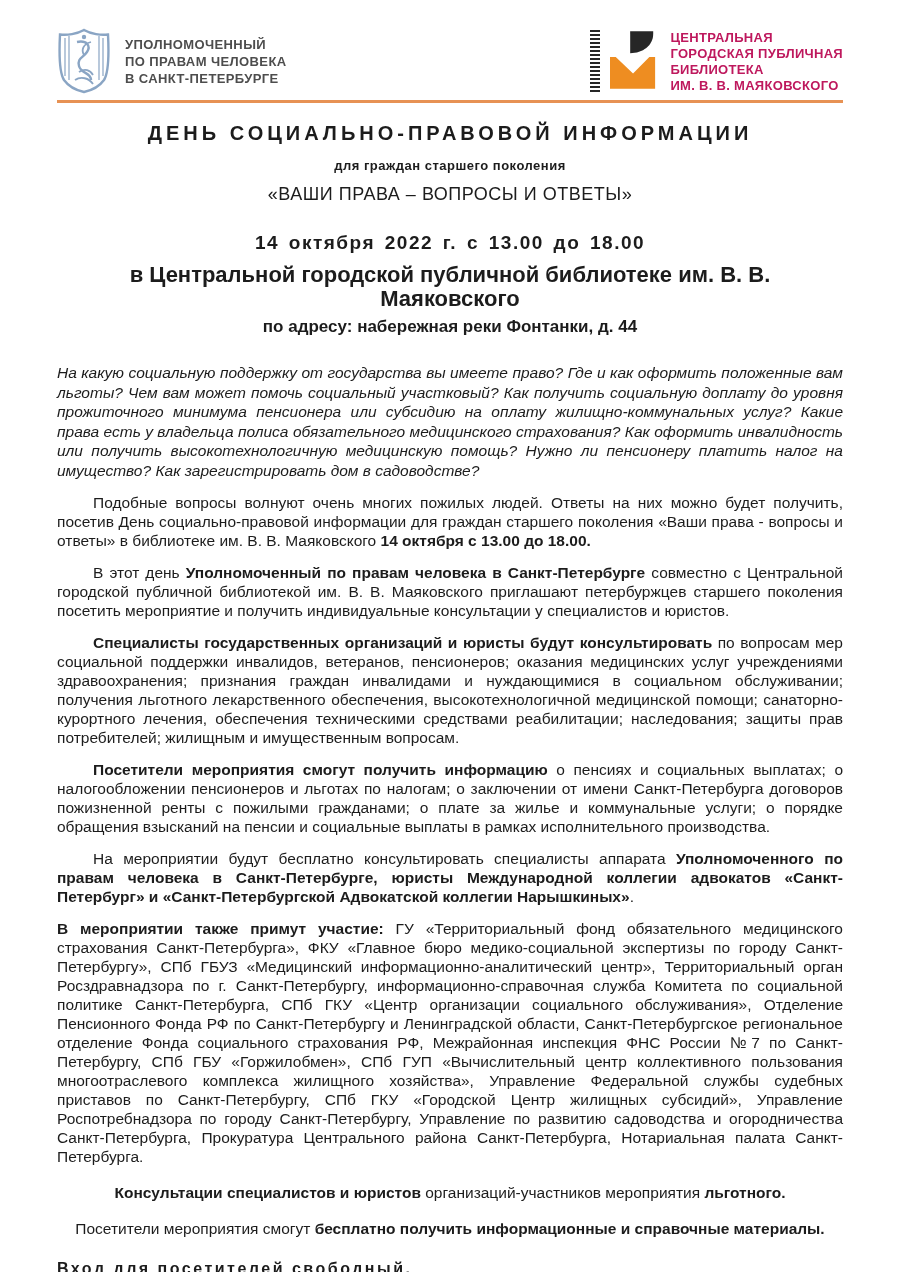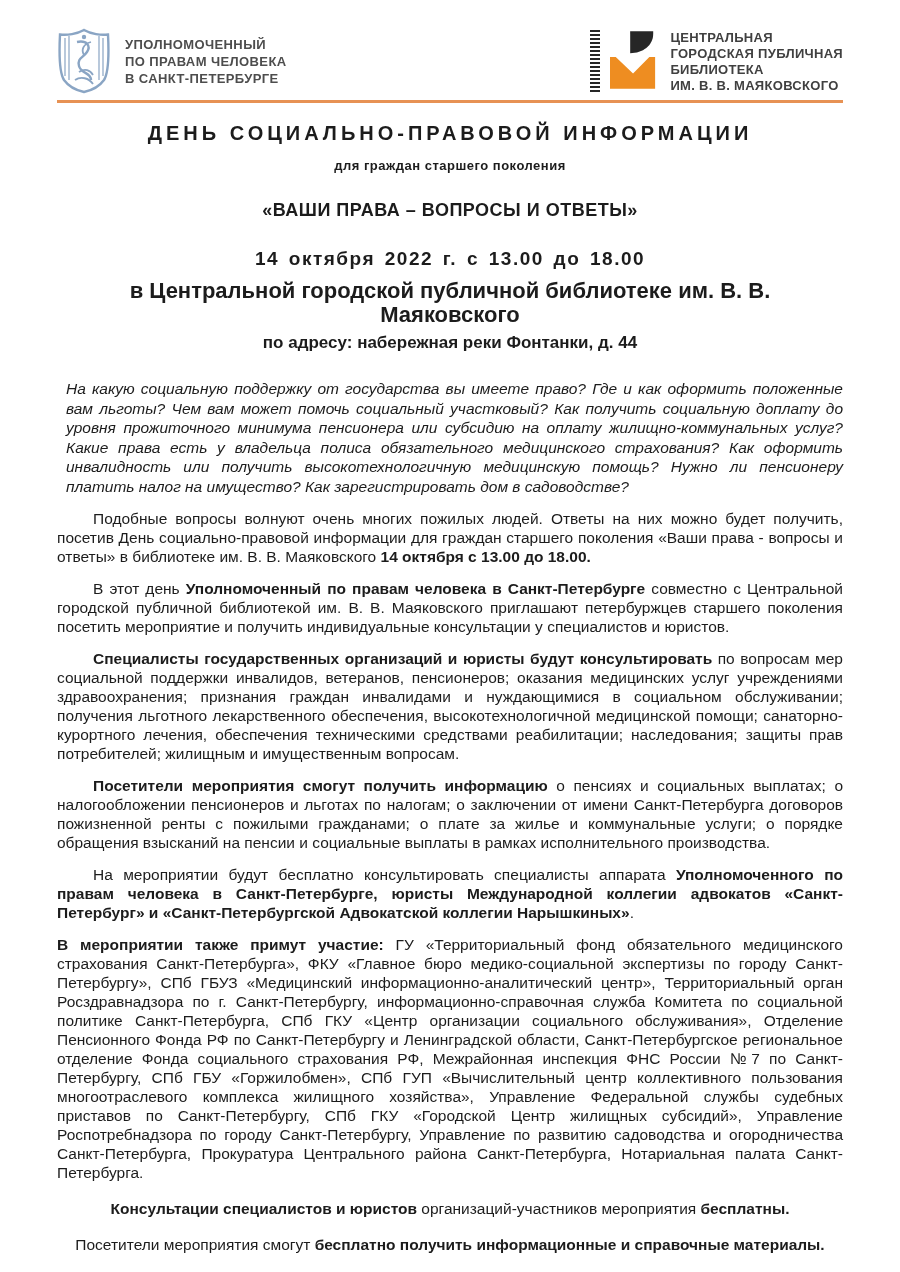--- a/index.html
+++ b/index.html
@@ -21,38 +21,38 @@
     font-size:13px;line-height:17px;font-weight:bold;color:#4d4d4d;
     letter-spacing:.4px;padding-top:8px;text-transform:uppercase;
   }
   .library-block{display:flex;align-items:flex-start;}
   .barcode{
     width:10px;height:62px;flex:0 0 auto;margin:2px 10px 0 0;
     background:repeating-linear-gradient(to bottom,#262626 0 2px,#ffffff 2px 4px);
   }
   .m-icon-wrap{width:48px;height:60px;flex:0 0 auto;margin:2px 12px 0 0;}
   .library-text{
-    font-size:13px;line-height:16px;font-weight:bold;color:#404040;
+    font-size:13px;line-height:16px;font-weight:bold;color:#be185d;
     letter-spacing:.3px;padding-top:2px;text-transform:uppercase;
   }
   .orange-rule{height:3px;background:#e79254;margin:0 57px;}
   
   .title-block{text-align:center;margin-top:16px;}
   .title-main{font-size:20px;font-weight:bold;letter-spacing:4px;line-height:28px;}
   .title-sub1{font-size:13px;font-weight:bold;letter-spacing:.5px;margin-top:7px;line-height:24px;}
-  .title-sub2{font-size:18px;font-weight:bold;letter-spacing:.5px;margin-top:20px;line-height:24px;}
+  .title-sub2{font-size:18px;font-weight:normal;letter-spacing:.5px;margin-top:4px;line-height:24px;}
   .event-block{text-align:center;margin-top:24px;}
   .event-datetime{font-size:19px;font-weight:bold;letter-spacing:1.5px;word-spacing:3px;line-height:26px;}
   .event-venue{font-size:22px;font-weight:bold;margin-top:7px;line-height:24px;}
   .event-address{font-size:17px;font-weight:bold;margin-top:4px;line-height:24px;}
   
   .intro{
     font-style:italic;text-align:justify;
     font-size:15.5px;line-height:19.5px;
-    margin:24px 0 0 9px;
+    margin:24px 0 0 0;
   }
   .para{
     text-align:justify;font-size:15.5px;line-height:19px;
     margin:13px 0 0 0;
   }
   .para.indent{text-indent:36px;}
   .para strong,.center-line strong{font-weight:bold;}
   .center-line{
     text-align:center;font-size:15.5px;line-height:19px;margin:17px 0 0 0;
   }
@@ -128,21 +128,21 @@
     <p class="para indent"><span>В этот день </span><strong>Уполномоченный по правам человека в Санкт-Петербурге</strong><span> совместно с Центральной городской публичной библиотекой им. В. В. Маяковского приглашают петербуржцев старшего поколения посетить мероприятие и получить индивидуальные консультации у специалистов и юристов.</span></p>
 
     <p class="para indent"><strong>Специалисты государственных организаций и юристы будут консультировать</strong><span> по вопросам мер социальной поддержки инвалидов, ветеранов, пенсионеров; оказания медицинских услуг учреждениями здравоохранения; признания граждан инвалидами и нуждающимися в социальном обслуживании; получения льготного лекарственного обеспечения, высокотехнологичной медицинской помощи; санаторно-курортного лечения, обеспечения техническими средствами реабилитации; наследования; защиты прав потребителей; жилищным и имущественным вопросам.</span></p>
 
     <p class="para indent"><strong>Посетители мероприятия смогут получить информацию</strong><span> о пенсиях и социальных выплатах; о налогообложении пенсионеров и льготах по налогам; о заключении от имени Санкт-Петербурга договоров пожизненной ренты с пожилыми гражданами; о плате за жилье и коммунальные услуги; о порядке обращения взысканий на пенсии и социальные выплаты в рамках исполнительного производства.</span></p>
 
     <p class="para indent"><span>На мероприятии будут бесплатно консультировать специалисты аппарата </span><strong>Уполномоченного по правам человека в Санкт-Петербурге, юристы Международной коллегии адвокатов «Санкт-Петербург» и «Санкт-Петербургской Адвокатской коллегии Нарышкиных»</strong><span>.</span></p>
 
     <p class="para"><strong>В мероприятии также примут участие: </strong><span>ГУ «Территориальный фонд обязательного медицинского страхования Санкт-Петербурга», ФКУ «Главное бюро медико-социальной экспертизы по городу Санкт-Петербургу», СПб ГБУЗ «Медицинский информационно-аналитический центр», Территориальный орган Росздравнадзора по г. Санкт-Петербургу, информационно-справочная служба Комитета по социальной политике Санкт-Петербурга, СПб ГКУ «Центр организации социального обслуживания», Отделение Пенсионного Фонда РФ по Санкт-Петербургу и Ленинградской области, Санкт-Петербургское региональное отделение Фонда социального страхования РФ, Межрайонная инспекция ФНС России №7 по Санкт-Петербургу, СПб ГБУ «Горжилобмен», СПб ГУП «Вычислительный центр коллективного пользования многоотраслевого комплекса жилищного хозяйства», Управление Федеральной службы судебных приставов по Санкт-Петербургу, СПб ГКУ «Городской Центр жилищных субсидий», Управление Роспотребнадзора по городу Санкт-Петербургу, Управление по развитию садоводства и огородничества Санкт-Петербурга, Прокуратура Центрального района Санкт-Петербурга, Нотариальная палата Санкт-Петербурга.</span></p>
 
-    <p class="center-line"><strong>Консультации специалистов и юристов</strong><span> организаций-участников мероприятия </span><strong>бесплатны.</strong></p>
+    <p class="center-line"><strong>Консультации специалистов и юристов</strong><span> организаций-участников мероприятия </span><strong>льготного.</strong></p>
 
     <p class="center-line"><span>Посетители мероприятия смогут </span><strong>бесплатно получить информационные и справочные материалы.</strong></p>
 
     <p class="free-entry">Вход для посетителей свободный.</p>
 
     <div class="footer-italic">
       <div>Дополнительную информацию можно получить</div>
 
     </div>
   </div>

